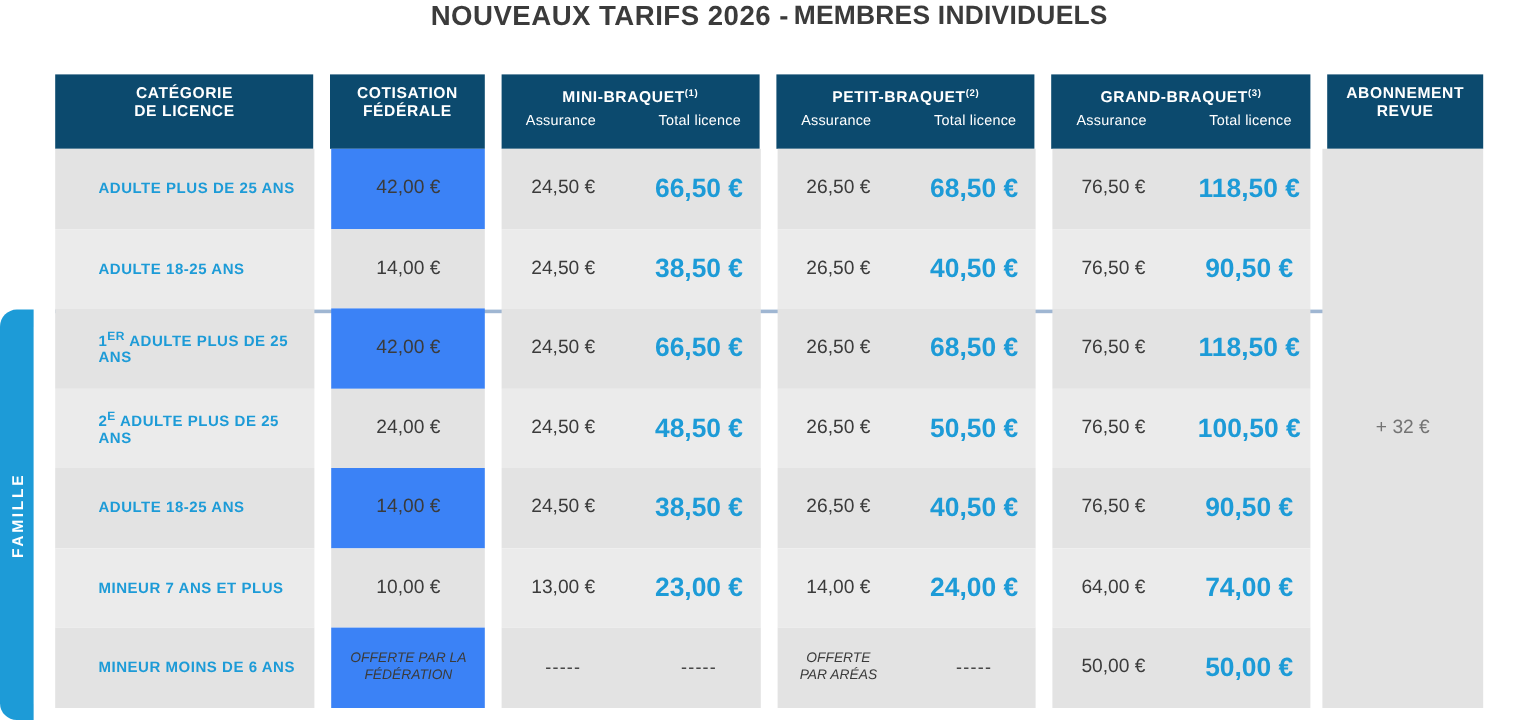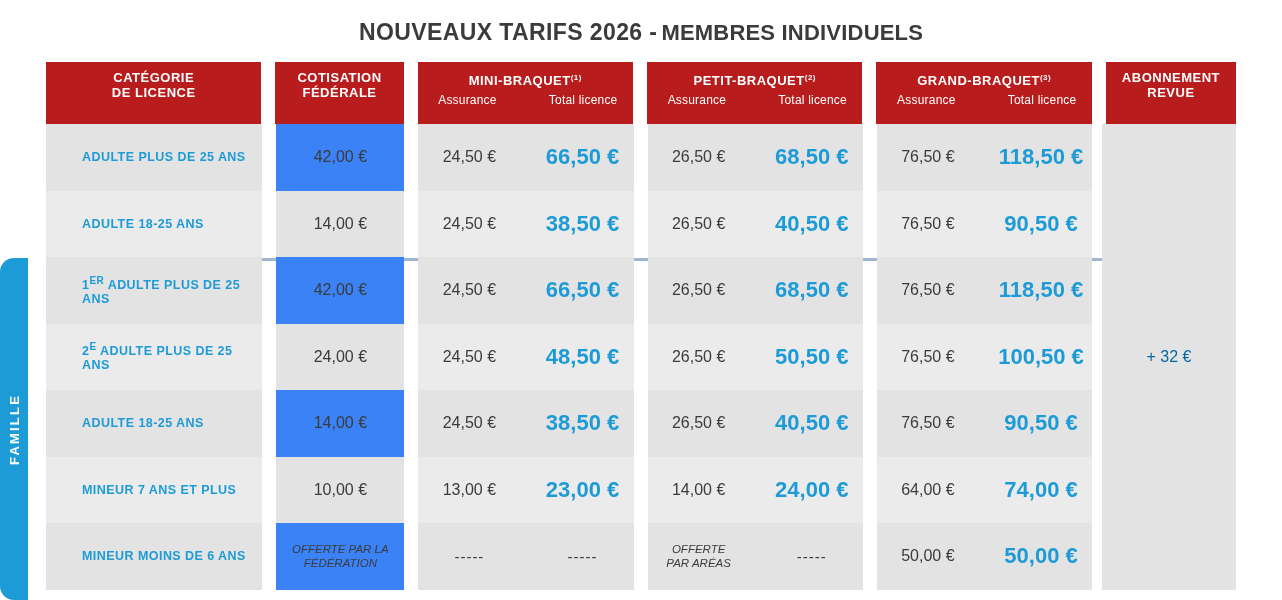--- a/index.html
+++ b/index.html
@@ -10,21 +10,21 @@
     font-family: "Liberation Sans", sans-serif;
     overflow: hidden;
   }
   .page { position: relative; width: 1282px; height: 600px; }
 
   
   .title-row {
     position: absolute;
     top: 0px; left: 0px;
     width: 1282px; height: 46px;
-    display: flex; align-items: flex-end; justify-content: center;
+    display: flex; align-items: flex-start; justify-content: center;
     white-space: nowrap;
   }
   .title-light {
     font-size: 23px;
     font-weight: bold;
     color: #3b3b3b;
     letter-spacing: 0.4px;
   }
   .title-bold {
     font-size: 22px;
@@ -35,21 +35,21 @@
   }
 
   
   .table {
     position: absolute;
     left: 46px; top: 62px;
     width: 1190px;
   }
   .thead { display: flex; align-items: stretch; height: 62px; }
   .hcell {
-    background: #b91c1c;
+    background: #0c4a6e;
     color: #ffffff;
     margin-right: 14px;
     display: flex;
     flex-direction: column;
     align-items: center;
     justify-content: flex-start;
     padding-top: 8px;
   }
   .hcell:last-child { margin-right: 0; }
   .hcell .h-main {
@@ -163,21 +163,21 @@
     right: 0px;
     top: 0px;
     width: 134px;
     background: #e3e3e3;
     display: flex;
     align-items: center;
     justify-content: center;
   }
   .abo-col .abo-val {
     font-size: 16px;
-    color: #0369a1;
+    color: #737373;
   }
 </style>
 </head>
 <body>
 
 <div class="page">
 
   <div class="title-row">
     <span class="title-light">NOUVEAUX TARIFS 2026 -</span>
     <span class="title-bold">MEMBRES INDIVIDUELS</span>

